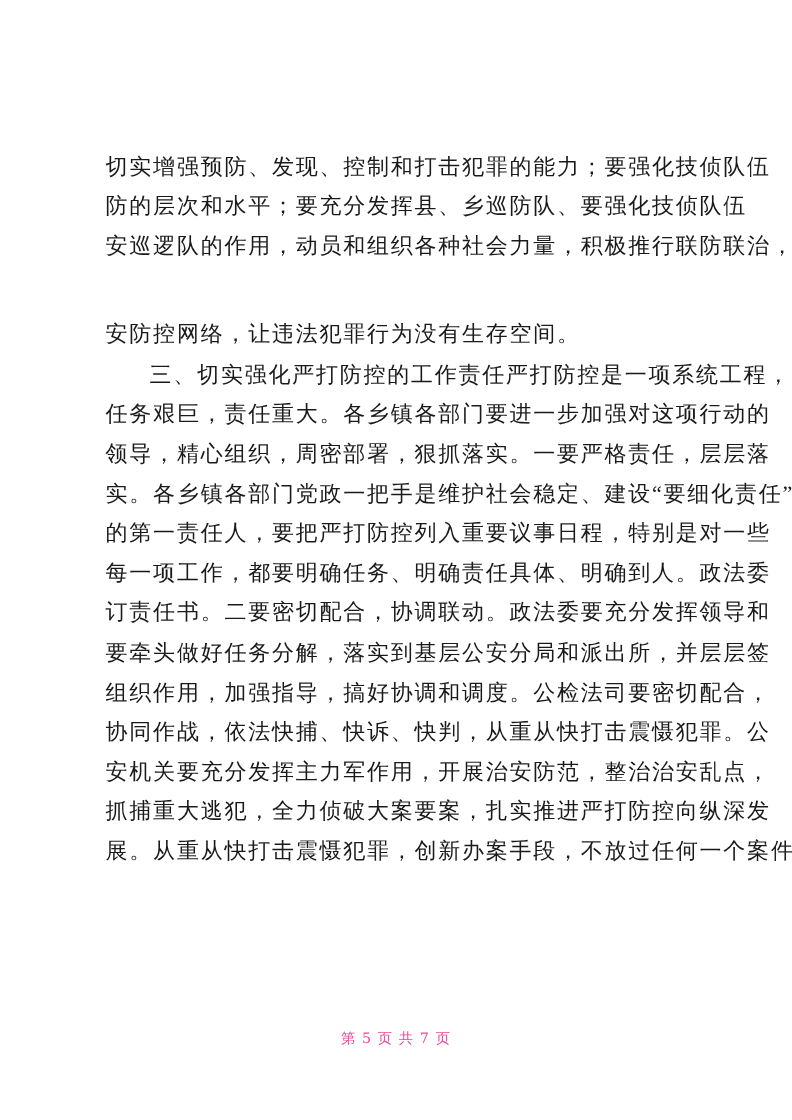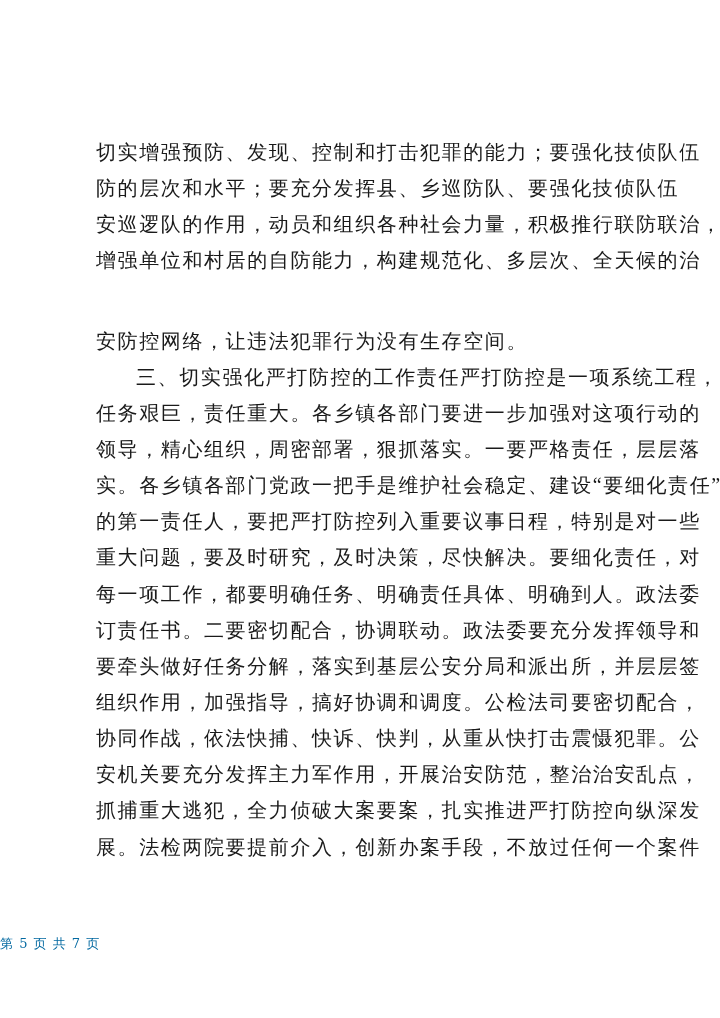--- a/index.html
+++ b/index.html
@@ -10,44 +10,42 @@
   .body-text {
     position: absolute; left: 96px; top: 134px; width: 536px;
     font-family: Liberation Serif, serif;
     font-size: 20px; line-height: 36.15px; color: #1a1a1a;
     letter-spacing: 1.6px;
   }
   .line { display: block; white-space: nowrap; height: 36.15px; text-align: justify; text-align-last: justify; }
   .line.last { text-align-last: left; margin-top: 44px; }
   .line.indent { padding-left: 40px; }
   .footer {
-    position: absolute; left: 0; width: 720px; top: 935px; 
-    font-family: "DejaVu Serif", "Liberation Serif", serif; font-size: 13px; color: #0369a1;
+    position: absolute; left: 0; width: 720px; top: 935px; text-align: center;
+    font-family: "DejaVu Serif", "Liberation Serif", serif; font-size: 13px; color: #ec4899;
     letter-spacing: 1px;
   }
 </style>
 </head>
 <body>
 
 <div class="page">
   <div class="body-text">
     <span class="line">切实增强预防、发现、控制和打击犯罪的能力；要强化技侦队伍</span>
     <span class="line">防的层次和水平；要充分发挥县、乡巡防队、要强化技侦队伍</span>
     <span class="line">安巡逻队的作用，动员和组织各种社会力量，积极推行联防联治，</span>
-    <span class="line">增强单位和村居的自防能力，构建规范化、多层次、全天候的治</span>
     <span class="line last">安防控网络，让违法犯罪行为没有生存空间。</span>
     <span class="line indent">三、切实强化严打防控的工作责任严打防控是一项系统工程，</span>
     <span class="line">任务艰巨，责任重大。各乡镇各部门要进一步加强对这项行动的</span>
     <span class="line">领导，精心组织，周密部署，狠抓落实。一要严格责任，层层落</span>
     <span class="line">实。各乡镇各部门党政一把手是维护社会稳定、建设“要细化责任”</span>
     <span class="line">的第一责任人，要把严打防控列入重要议事日程，特别是对一些</span>
-    <span class="line">重大问题，要及时研究，及时决策，尽快解决。要细化责任，对</span>
     <span class="line">每一项工作，都要明确任务、明确责任具体、明确到人。政法委</span>
     <span class="line">订责任书。二要密切配合，协调联动。政法委要充分发挥领导和</span>
     <span class="line">要牵头做好任务分解，落实到基层公安分局和派出所，并层层签</span>
     <span class="line">组织作用，加强指导，搞好协调和调度。公检法司要密切配合，</span>
     <span class="line">协同作战，依法快捕、快诉、快判，从重从快打击震慑犯罪。公</span>
     <span class="line">安机关要充分发挥主力军作用，开展治安防范，整治治安乱点，</span>
     <span class="line">抓捕重大逃犯，全力侦破大案要案，扎实推进严打防控向纵深发</span>
-    <span class="line">展。法检两院要提前介入，创新办案手段，不放过任何一个案件</span>
+    <span class="line">展。从重从快打击震慑犯罪，创新办案手段，不放过任何一个案件</span>
   </div>
   <div class="footer">第 5 页  共 7 页</div>
 </div>
 
 </body></html>

